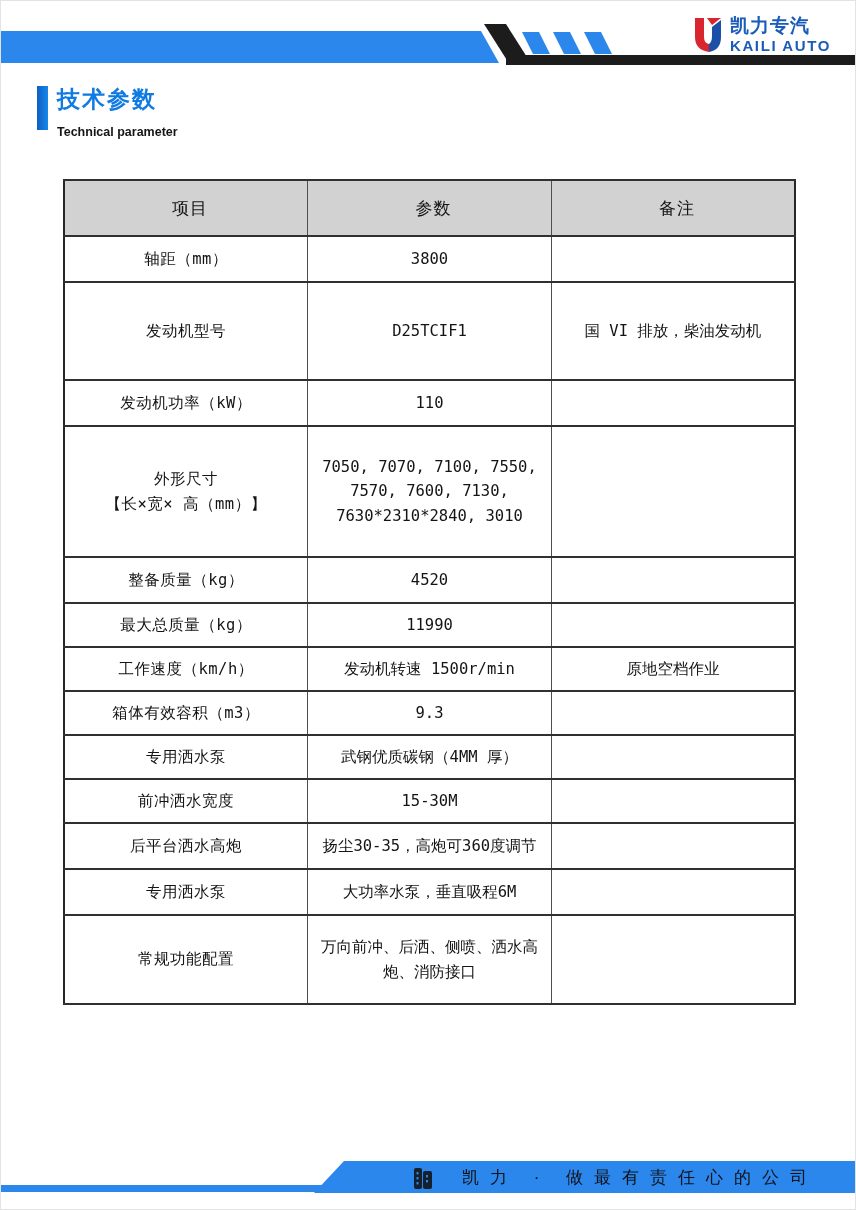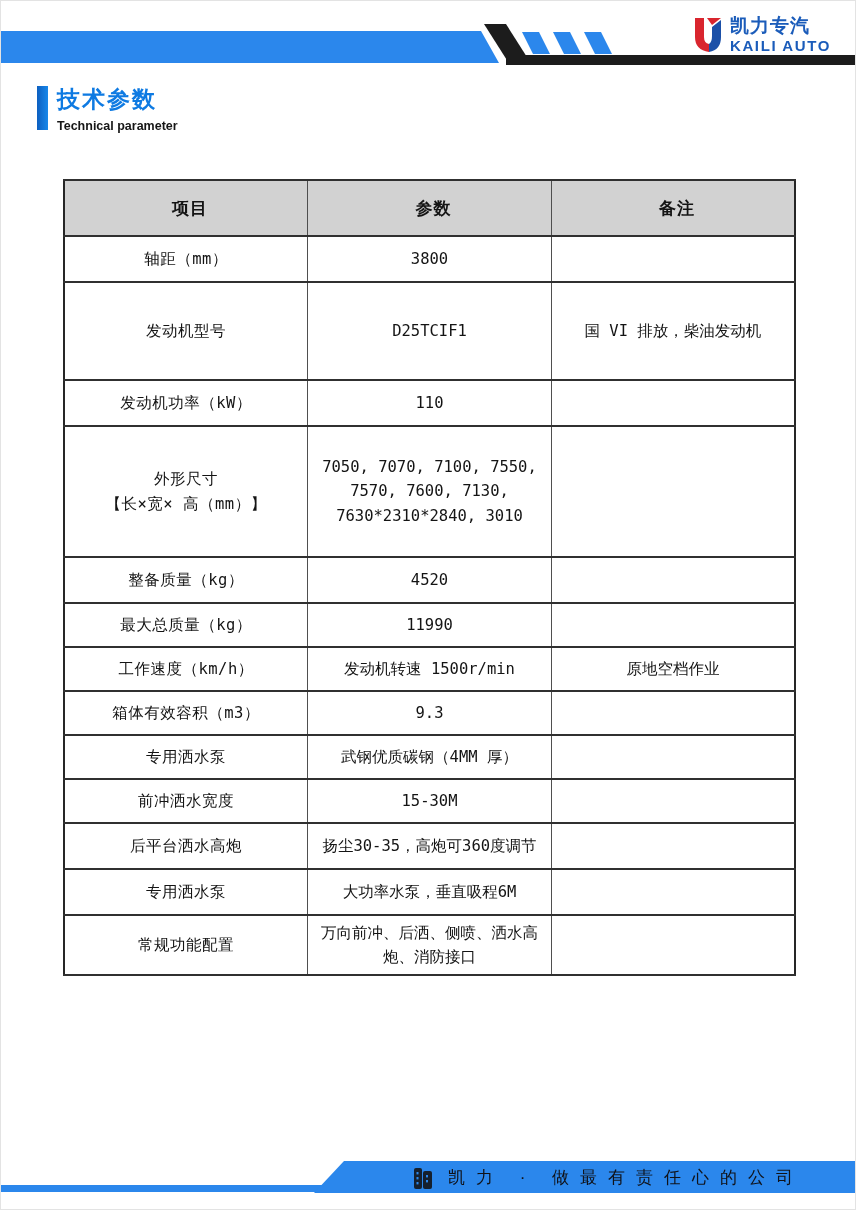--- a/index.html
+++ b/index.html
@@ -44,57 +44,57 @@
   .logo-text{display:flex;flex-direction:column;line-height:1;}
   .logo-cn{font-size:19px;font-weight:bold;color:#1b5cba;letter-spacing:1px;}
   .logo-en{font-size:15px;font-weight:bold;color:#1b5cba;letter-spacing:1.6px;margin-top:3px;}
   
   .title-block{position:absolute;left:36px;top:83px;}
   .title-accent{
     position:absolute;left:0;top:2px;width:11px;height:44px;
     background:linear-gradient(90deg,#0d5fc0,#1787ea);
   }
   .title-cn{margin-left:20px;font-size:23px;font-weight:bold;color:#0e7ae2;letter-spacing:2px;}
-  .title-en{margin-left:20px;font-size:12.5px;font-weight:bold;color:#161616;margin-top:4px;}
+  .title-en{margin-left:20px;font-size:12.5px;font-weight:bold;color:#161616;margin-top:10px;}
   
   .spec-table{
     position:absolute;left:62px;top:178px;width:733px;
     border-collapse:collapse;table-layout:fixed;
     font-family:"DejaVu Sans Mono","DejaVu Sans","Liberation Sans",sans-serif;
   }
   .spec-table col{width:33.33%;}
   .spec-table th,.spec-table td{
     border-left:1px solid #4f4f4f;
     border-right:1px solid #4f4f4f;
     border-top:2px solid #303030;
     border-bottom:2px solid #303030;
     text-align:center;vertical-align:middle;
     color:#141414;
     padding:4px 10px;
   }
   .spec-table{border:2px solid #262626;}
   .spec-table th{
     background:#d2d2d2;
-    font-size:17px;font-weight:bold;height:46px;letter-spacing:1px;padding-left:18px;
+    font-size:17px;font-weight:normal;height:46px;letter-spacing:1px;padding-left:18px;
   }
   .spec-table td{font-size:15.5px;line-height:1.55;}
   .spec-table td.item{white-space:pre-line;letter-spacing:0.5px;}
   
   .footer-line{
     position:absolute;left:0;top:1184px;width:420px;height:7px;background:#2b87ec;
   }
   .footer-band{
     position:absolute;right:0;top:1160px;width:541px;height:32px;
     background:#2b87ec;
     clip-path:polygon(30px 0, 100% 0, 100% 100%, 0 100%);
     display:flex;align-items:center;
   }
   .footer-icon{margin-left:98px;flex:0 0 auto;display:flex;align-items:center;}
   .footer-slogan{
-    margin-left:14px;
+    margin-left:28px;
     font-size:17px;color:#101218;letter-spacing:11px;white-space:nowrap;
   }
 </style>
 </head>
 <body>
 
 <div class="page">
 
   <div class="hdr-blue-bar"></div>
   <div class="hdr-black-diag"></div>
@@ -189,21 +189,21 @@
         <tr style="height: 46px;">
           <td class="item">后平台洒水高炮</td>
           <td class="param">扬尘30-35，高炮可360度调节</td>
           <td class="note"></td>
         </tr>
         <tr style="height: 46px;">
           <td class="item">专用洒水泵</td>
           <td class="param">大功率水泵，垂直吸程6M</td>
           <td class="note"></td>
         </tr>
-        <tr style="height: 60px;">
+        <tr style="height: 89px;">
           <td class="item">常规功能配置</td>
           <td class="param">万向前冲、后洒、侧喷、洒水高炮、消防接口</td>
           <td class="note"></td>
         </tr>
       </tbody>
   </table>
 
   <div class="footer-line"></div>
   <div class="footer-band">
     <span class="footer-icon">

